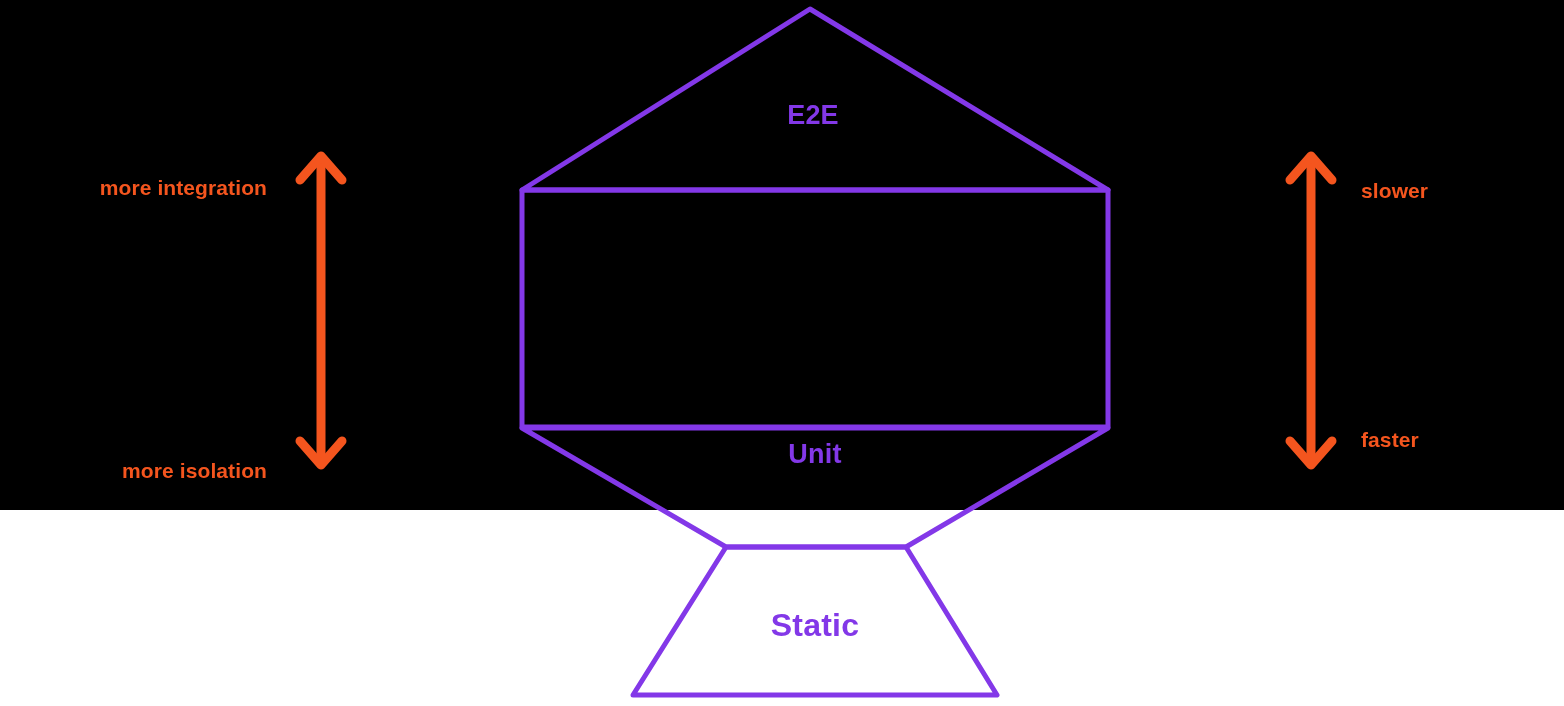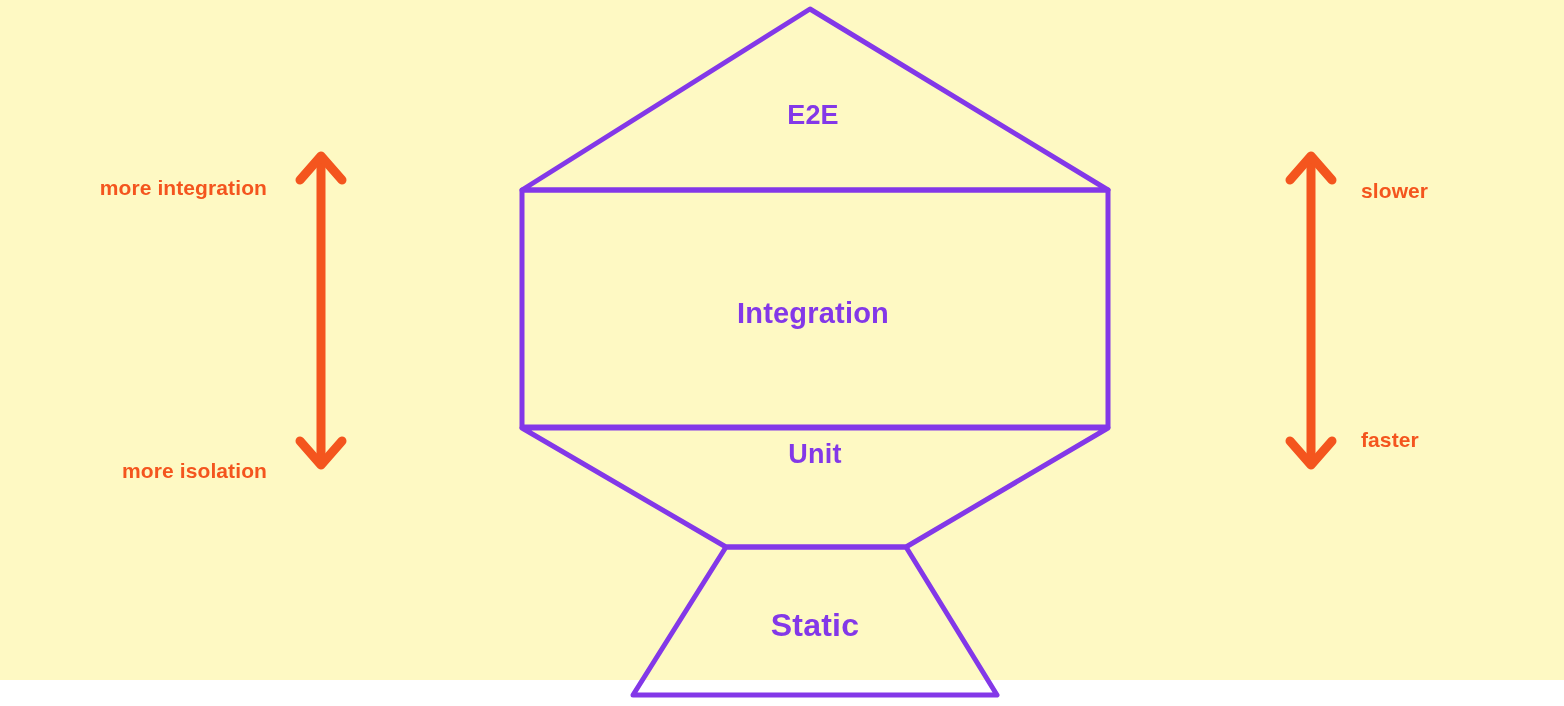--- a/index.html
+++ b/index.html
@@ -10,22 +10,22 @@
   }
   body {
     width: 1564px;
     height: 706px;
     font-family: "Liberation Sans", sans-serif;
     overflow: hidden;
   }
   #stage {
     position: relative;
     width: 1564px;
-    height: 680px;
-    background: #fef9c3;
+    height: 510px;
+    background: #000000;
   }
   #trophy-svg {
     position: absolute;
     left: 0;
     top: 0;
     width: 1564px;
     height: 706px;
     display: block;
   }
   .layer-label {
@@ -84,21 +84,20 @@
 
     <g stroke="#f4551e" stroke-width="9" fill="none" stroke-linecap="round" stroke-linejoin="round">
       <line x1="1311" y1="158" x2="1311" y2="463"></line>
       <polyline points="1290,180 1311,156 1332,180"></polyline>
       <polyline points="1290,441 1311,465 1332,441"></polyline>
     </g>
   </svg>
 
   <div class="layer-label" id="label-e2e">E2E</div>
 
-  <div class="layer-label" id="label-integration">Integration</div>
 
   <div class="layer-label" id="label-unit">Unit</div>
 
   <div class="layer-label" id="label-static">Static</div>
 
   <div class="axis-label" id="label-more-integration">more integration</div>
 
   <div class="axis-label" id="label-more-isolation">more isolation</div>
 
   <div class="axis-label" id="label-slower">slower</div>

